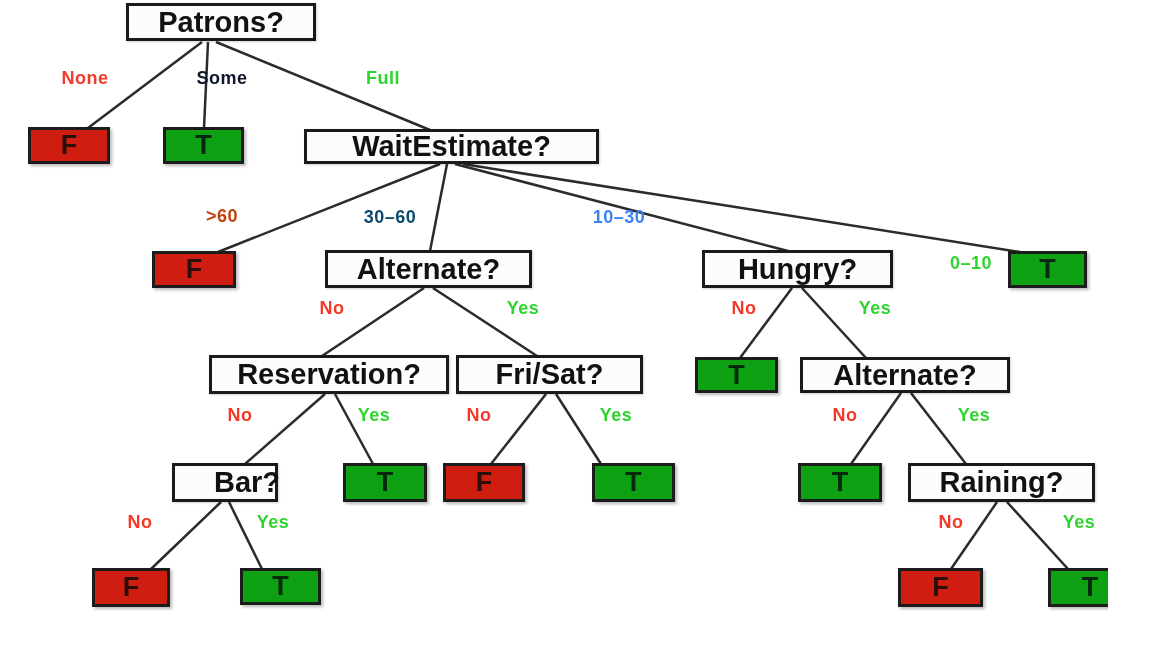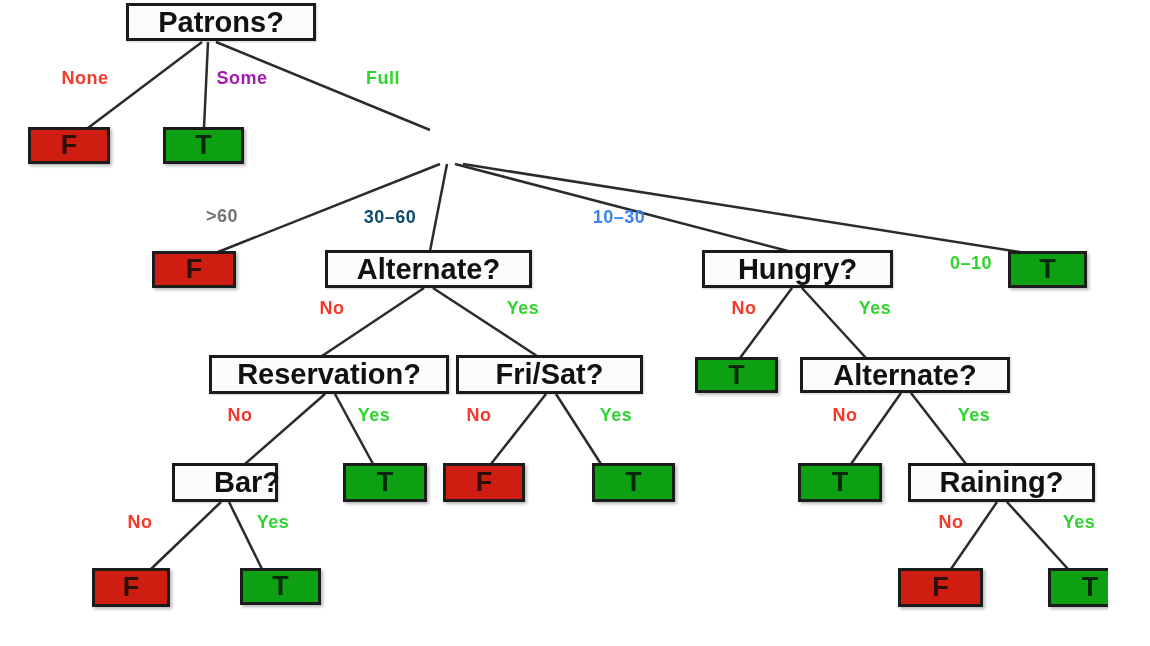--- a/index.html
+++ b/index.html
@@ -87,20 +87,23 @@
 
 <div class="node decision" style="left: 126px; top: 3px; width: 190px; height: 38px;">
       <span>Patrons?</span>
     </div>
     <div class="node leaf-false" style="left: 28px; top: 127px; width: 82px; height: 37px;">
       <span>F</span>
     </div>
     <div class="node leaf-true" style="left: 163px; top: 127px; width: 81px; height: 37px;">
       <span>T</span>
     </div>
+    <div class="node decision" style="left: 304px; top: 129px; width: 295px; height: 35px;">
+      <span>WaitEstimate?</span>
+    </div>
     <div class="node leaf-false" style="left: 152px; top: 251px; width: 84px; height: 37px;">
       <span>F</span>
     </div>
     <div class="node decision" style="left: 325px; top: 250px; width: 207px; height: 38px;">
       <span>Alternate?</span>
     </div>
     <div class="node decision" style="left: 702px; top: 250px; width: 191px; height: 38px;">
       <span>Hungry?</span>
     </div>
     <div class="node leaf-true" style="left: 1008px; top: 251px; width: 79px; height: 37px;">
@@ -142,23 +145,23 @@
     <div class="node leaf-true" style="left: 240px; top: 568px; width: 81px; height: 37px;">
       <span>T</span>
     </div>
     <div class="node leaf-false" style="left: 898px; top: 568px; width: 85px; height: 39px;">
       <span>F</span>
     </div>
     <div class="node leaf-true" style="left: 1048px; top: 568px; width: 84px; height: 39px;">
       <span>T</span>
     </div>
     <div class="edge-label" style="left: 85px; top: 78px; color: rgb(242, 57, 42);">None</div>
-    <div class="edge-label" style="left: 242px; top: 78px; color: #a21caf;">Some</div>
+    <div class="edge-label" style="left: 222px; top: 78px; color: #0f172a;">Some</div>
     <div class="edge-label" style="left: 383px; top: 78px; color: rgb(47, 213, 47);">Full</div>
-    <div class="edge-label" style="left: 222px; top: 216px; color: #737373;">&gt;60</div>
+    <div class="edge-label" style="left: 222px; top: 216px; color: #c2410c;">&gt;60</div>
     <div class="edge-label" style="left: 390px; top: 217px; color: #0c4a6e;">30–60</div>
     <div class="edge-label" style="left: 619px; top: 217px; color: #3b82f6;">10–30</div>
     <div class="edge-label" style="left: 971px; top: 215px; color: rgb(47, 213, 47); margin-top: 48px;">0–10</div>
     <div class="edge-label" style="left: 332px; top: 308px; color: rgb(242, 57, 42);">No</div>
     <div class="edge-label" style="left: 523px; top: 308px; color: rgb(47, 213, 47);">Yes</div>
     <div class="edge-label" style="left: 744px; top: 308px; color: rgb(242, 57, 42);">No</div>
     <div class="edge-label" style="left: 875px; top: 308px; color: rgb(47, 213, 47);">Yes</div>
     <div class="edge-label" style="left: 240px; top: 415px; color: rgb(242, 57, 42);">No</div>
     <div class="edge-label" style="left: 374px; top: 415px; color: rgb(47, 213, 47);">Yes</div>
     <div class="edge-label" style="left: 479px; top: 415px; color: rgb(242, 57, 42);">No</div>

